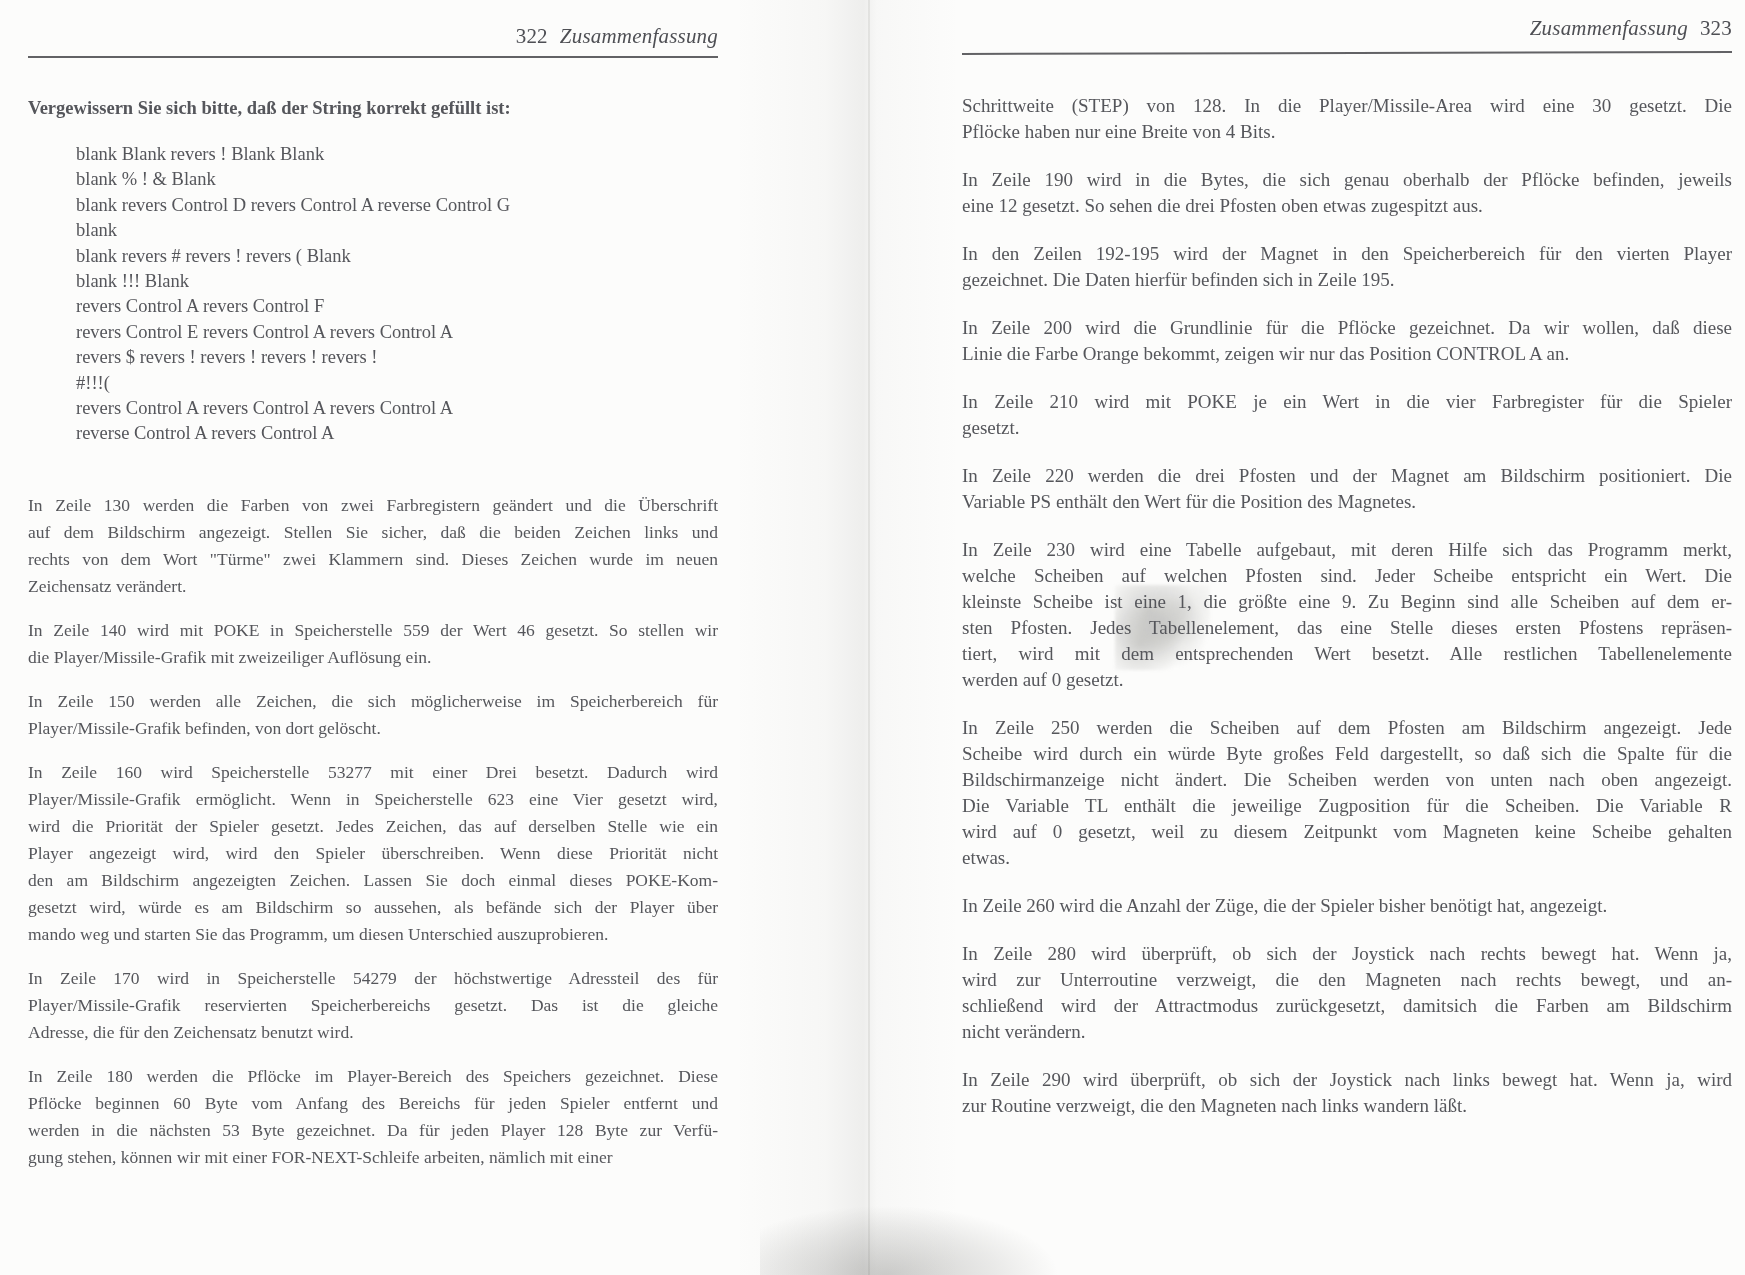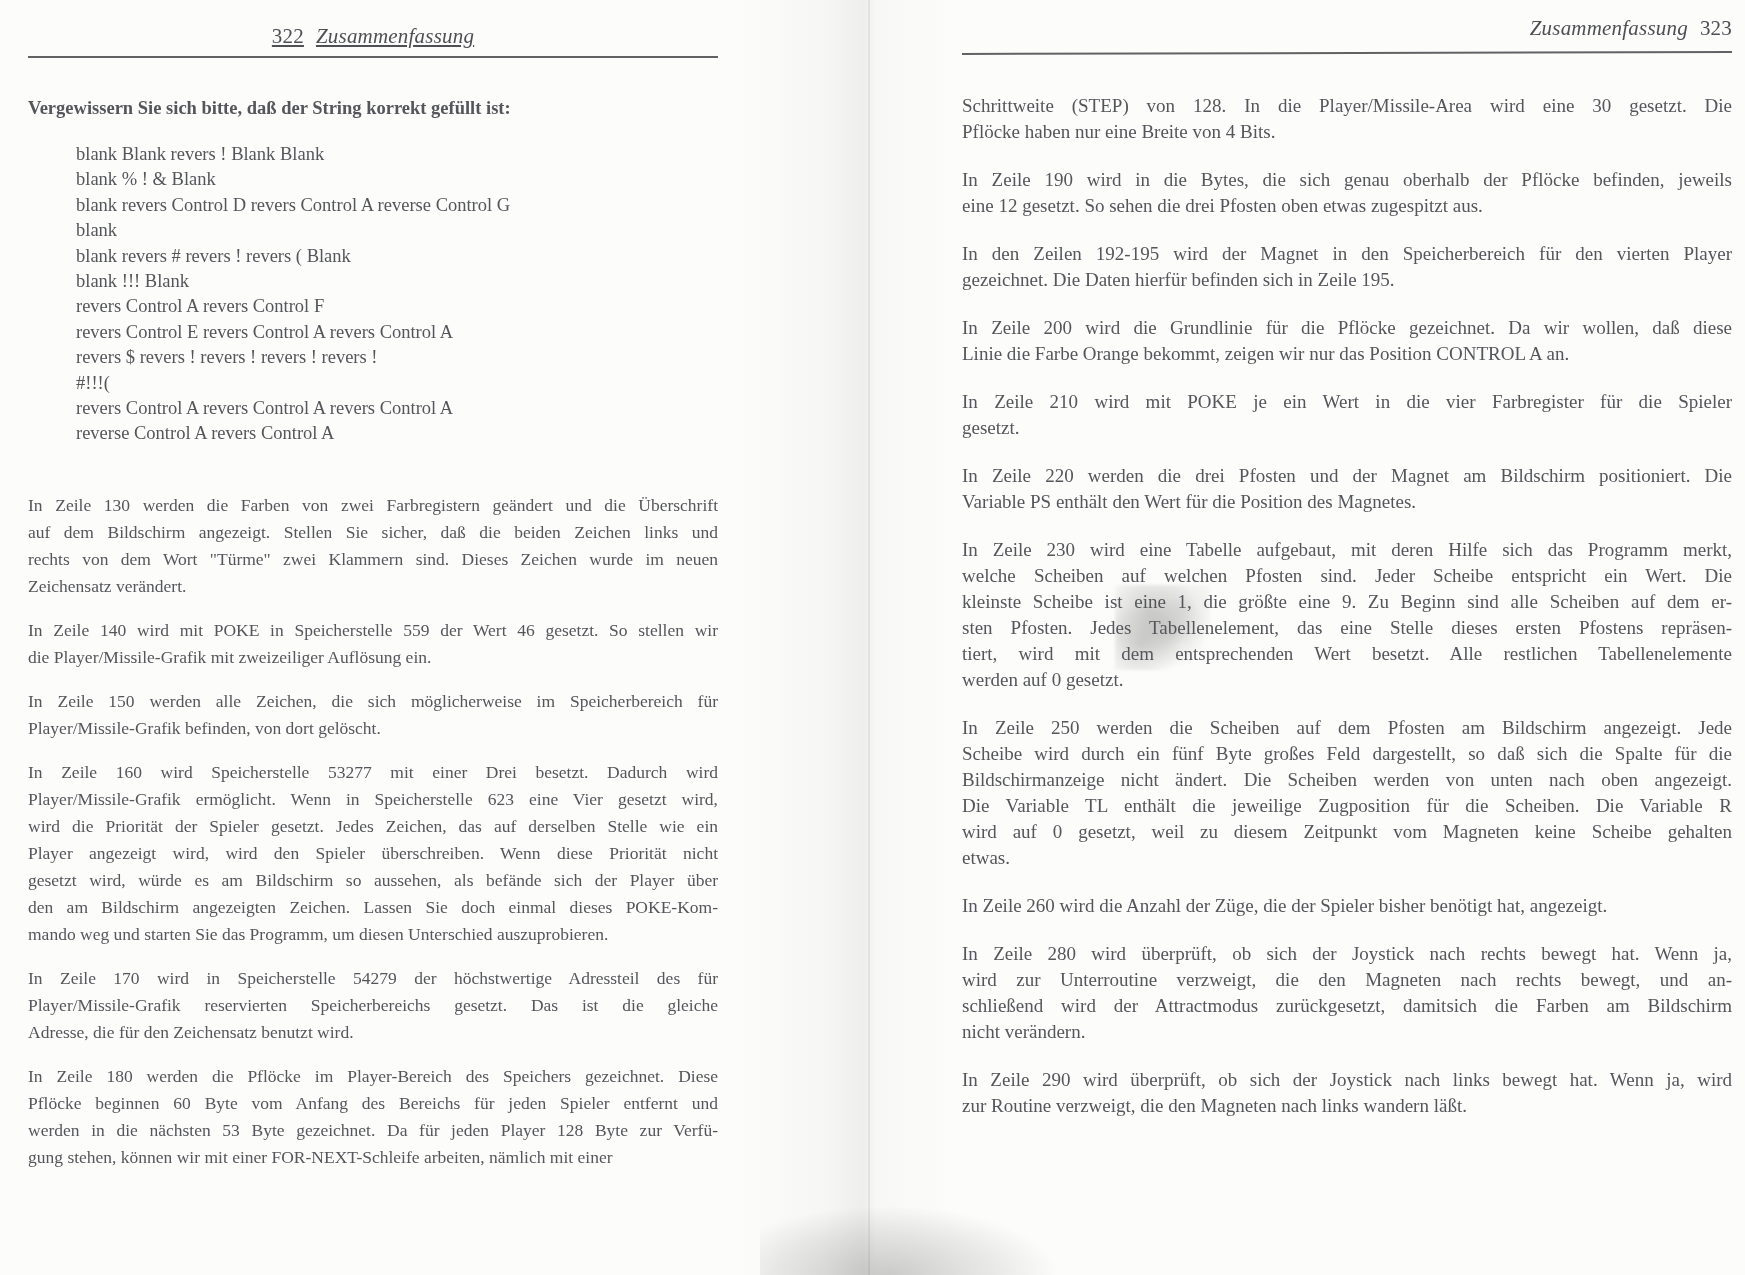--- a/index.html
+++ b/index.html
@@ -53,21 +53,21 @@
   
   .page{position:absolute;top:0;}
   .page-left{left:28px;width:690px;}
   .page-right{left:962px;width:770px;}
 
   .running-head{
     position:absolute;left:0;width:100%;
     font-size:21px;letter-spacing:0.2px;white-space:nowrap;
     color:#4e4f54;
   }
-  .page-left .running-head{top:24px;text-align:center;text-decoration:underline;}
+  .page-left .running-head{top:24px;text-align:right;}
   .page-right .running-head{top:16px;text-align:right;}
   .running-head .num{font-style:normal;}
   .running-head .ttl{font-style:italic;}
   .page-left .running-head .ttl{margin-left:12px;}
   .page-right .running-head .num{margin-left:12px;}
 
   .head-rule{
     position:absolute;left:0;width:100%;height:2px;
     background:var(--rule);opacity:.85;
   }
@@ -145,22 +145,22 @@
         </div>
         <div class="para">
           <div class="pline">In Zeile 150 werden alle Zeichen, die sich möglicherweise im Speicherbereich für</div>
           <div class="pline lastline">Player/Missile-Grafik befinden, von dort gelöscht.</div>
         </div>
         <div class="para">
           <div class="pline">In Zeile 160 wird Speicherstelle 53277 mit einer Drei besetzt. Dadurch wird</div>
           <div class="pline">Player/Missile-Grafik ermöglicht. Wenn in Speicherstelle 623 eine Vier gesetzt wird,</div>
           <div class="pline">wird die Priorität der Spieler gesetzt. Jedes Zeichen, das auf derselben Stelle wie ein</div>
           <div class="pline">Player angezeigt wird, wird den Spieler überschreiben. Wenn diese Priorität nicht</div>
+          <div class="pline">den am Bildschirm angezeigten Zeichen. Lassen Sie doch einmal dieses POKE-Kom-</div>
           <div class="pline">gesetzt wird, würde es am Bildschirm so aussehen, als befände sich der Player über</div>
-          <div class="pline">den am Bildschirm angezeigten Zeichen. Lassen Sie doch einmal dieses POKE-Kom-</div>
           <div class="pline lastline">mando weg und starten Sie das Programm, um diesen Unterschied auszuprobieren.</div>
         </div>
         <div class="para">
           <div class="pline">In Zeile 170 wird in Speicherstelle 54279 der höchstwertige Adressteil des für</div>
           <div class="pline">Player/Missile-Grafik reservierten Speicherbereichs gesetzt. Das ist die gleiche</div>
           <div class="pline lastline">Adresse, die für den Zeichensatz benutzt wird.</div>
         </div>
         <div class="para">
           <div class="pline">In Zeile 180 werden die Pflöcke im Player-Bereich des Speichers gezeichnet. Diese</div>
           <div class="pline">Pflöcke beginnen 60 Byte vom Anfang des Bereichs für jeden Spieler entfernt und</div>
@@ -203,21 +203,21 @@
         <div class="para">
           <div class="pline">In Zeile 230 wird eine Tabelle aufgebaut, mit deren Hilfe sich das Programm merkt,</div>
           <div class="pline">welche Scheiben auf welchen Pfosten sind. Jeder Scheibe entspricht ein Wert. Die</div>
           <div class="pline">kleinste Scheibe ist eine 1, die größte eine 9. Zu Beginn sind alle Scheiben auf dem er-</div>
           <div class="pline">sten Pfosten. Jedes Tabellenelement, das eine Stelle dieses ersten Pfostens repräsen-</div>
           <div class="pline">tiert, wird mit dem entsprechenden Wert besetzt. Alle restlichen Tabellenelemente</div>
           <div class="pline lastline">werden auf 0 gesetzt.</div>
         </div>
         <div class="para">
           <div class="pline">In Zeile 250 werden die Scheiben auf dem Pfosten am Bildschirm angezeigt. Jede</div>
-          <div class="pline">Scheibe wird durch ein fünf Byte großes Feld dargestellt, so daß sich die Spalte für die</div>
+          <div class="pline">Scheibe wird durch ein würde Byte großes Feld dargestellt, so daß sich die Spalte für die</div>
           <div class="pline">Bildschirmanzeige nicht ändert. Die Scheiben werden von unten nach oben angezeigt.</div>
           <div class="pline">Die Variable TL enthält die jeweilige Zugposition für die Scheiben. Die Variable R</div>
           <div class="pline">wird auf 0 gesetzt, weil zu diesem Zeitpunkt vom Magneten keine Scheibe gehalten</div>
           <div class="pline lastline">etwas.</div>
         </div>
         <div class="para">
           <div class="pline lastline">In Zeile 260 wird die Anzahl der Züge, die der Spieler bisher benötigt hat, angezeigt.</div>
         </div>
         <div class="para">
           <div class="pline">In Zeile 280 wird überprüft, ob sich der Joystick nach rechts bewegt hat. Wenn ja,</div>

